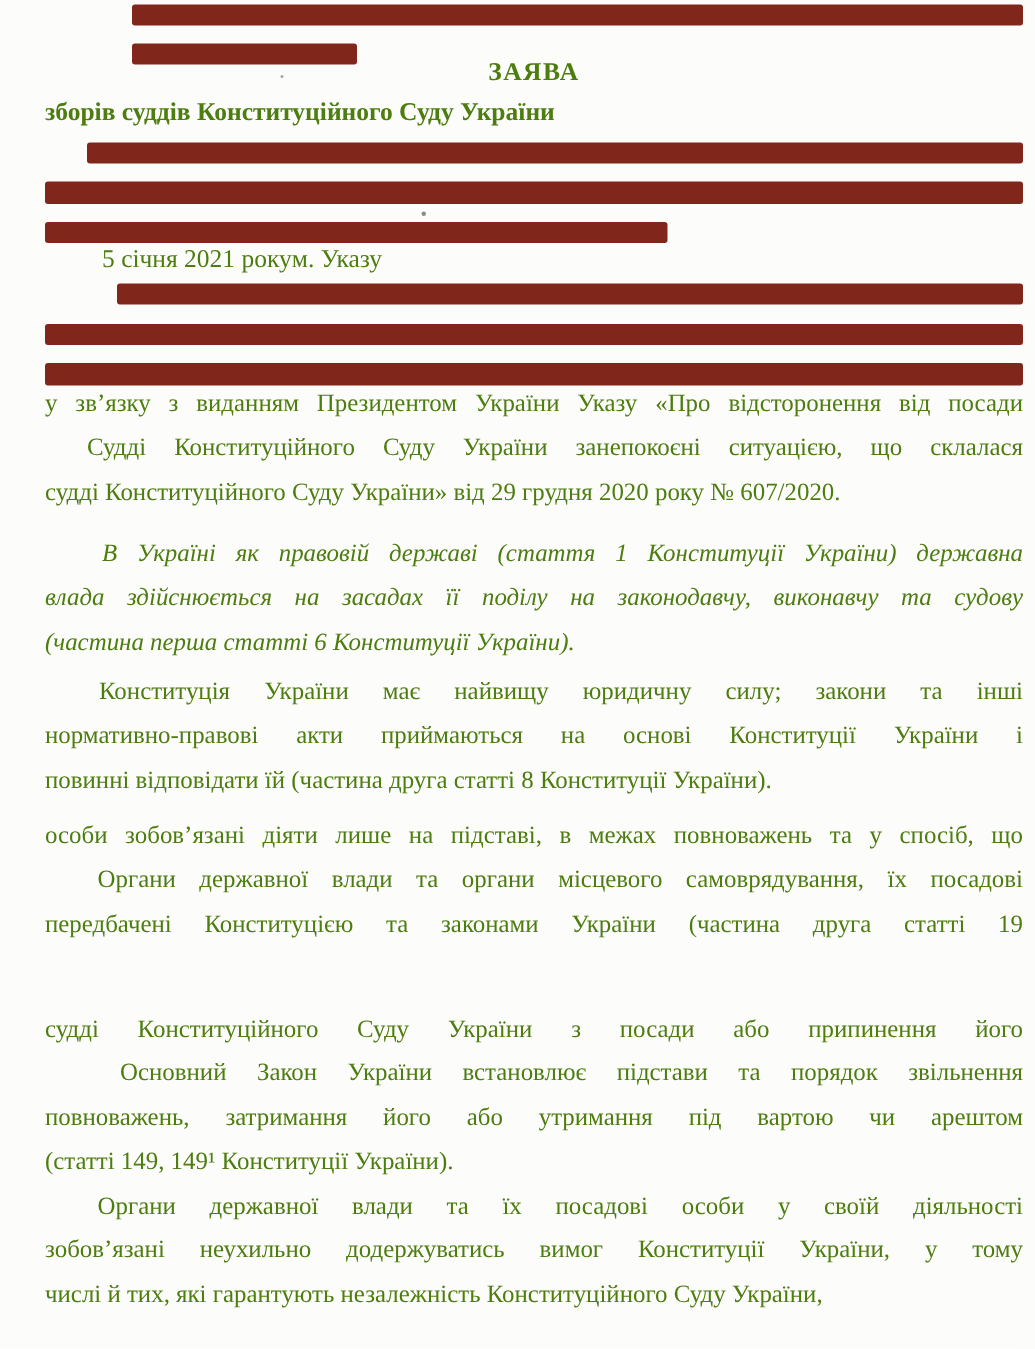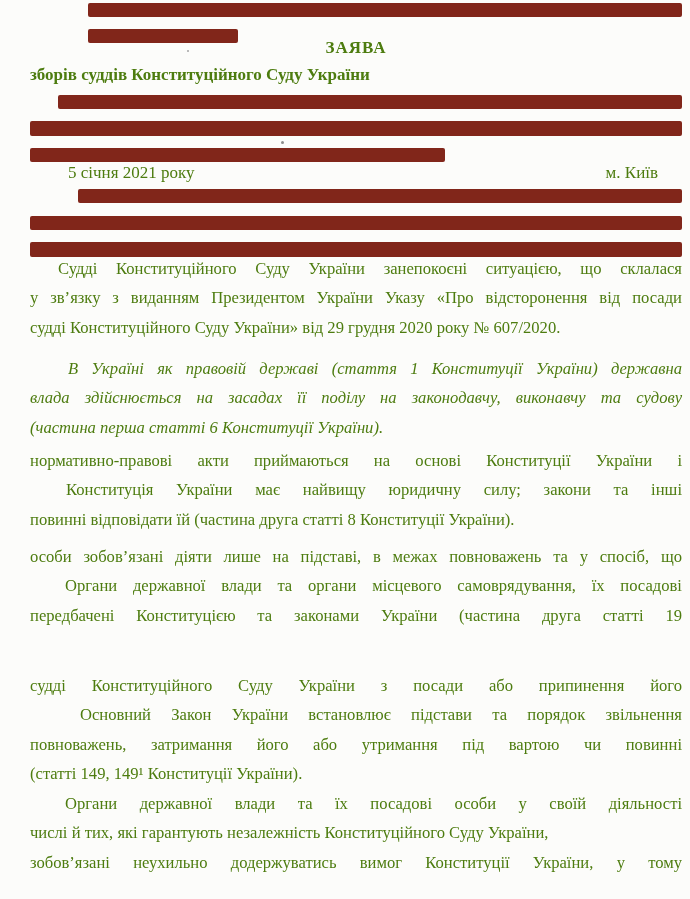--- a/index.html
+++ b/index.html
@@ -37,21 +37,20 @@
     font-size: 17px;
     font-weight: bold;
     line-height: 21px;
   }
   .dateline {
     position: absolute;
     left: 30px;
     width: 652px;
     top: 162px;
     display: flex;
-    justify-content: space-between;
     font-size: 17px;
     line-height: 21px;
   }
   .dateline .date-left { margin-left: 38px; }
   .dateline .place-right { margin-right: 24px; }
   .doc-body {
     position: absolute;
     left: 30px;
     top: 0;
     width: 652px;
@@ -105,53 +104,53 @@
       <div class="redaction" style="left: 30px; top: 216px; width: 652px; height: 14px; background: rgb(129, 38, 26);"></div>
       <div class="redaction" style="left: 30px; top: 242px; width: 652px; height: 15px; background: rgb(129, 38, 26);"></div>
     </div>
 
   <h1 class="doc-title">ЗАЯВА</h1>
 
   <h2 class="doc-subtitle">зборів суддів Конституційного Суду України</h2>
 
   <div class="dateline">
     <span class="date-left">5 січня 2021 року</span>
-    <span class="place-right">м. Київ</span>
+    <span class="place-right">м. Указу</span>
   </div>
 
   <div class="doc-body">
       <div class="para para-1">
+        <div class="line">у зв’язку з виданням Президентом України Указу «Про відсторонення від посади</div>
         <div class="line" style="text-indent: 28px;">Судді Конституційного Суду України занепокоєні ситуацією, що склалася</div>
-        <div class="line">у зв’язку з виданням Президентом України Указу «Про відсторонення від посади</div>
         <div class="line last">судді Конституційного Суду України» від 29 грудня 2020 року № 607/2020.</div>
       </div>
       <div class="para para-2">
         <div class="line" style="text-indent: 38px;">В Україні як правовій державі (стаття 1 Конституції України) державна</div>
         <div class="line">влада здійснюється на засадах її поділу на законодавчу, виконавчу та судову</div>
         <div class="line last">(частина перша статті 6 Конституції України).</div>
       </div>
       <div class="para para-3">
+        <div class="line" style="text-indent: 36px;">Конституція України має найвищу юридичну силу; закони та інші</div>
         <div class="line">нормативно-правові акти приймаються на основі Конституції України і</div>
-        <div class="line" style="text-indent: 36px;">Конституція України має найвищу юридичну силу; закони та інші</div>
         <div class="line last">повинні відповідати їй (частина друга статті 8 Конституції України).</div>
       </div>
       <div class="para para-4">
         <div class="line">особи зобов’язані діяти лише на підставі, в межах повноважень та у спосіб, що</div>
         <div class="line" style="text-indent: 35px;">Органи державної влади та органи місцевого самоврядування, їх посадові</div>
         <div class="line">передбачені Конституцією та законами України (частина друга статті 19</div>
       </div>
       <div class="para para-5">
         <div class="line">судді Конституційного Суду України з посади або припинення його</div>
         <div class="line" style="text-indent: 50px;">Основний Закон України встановлює підстави та порядок звільнення</div>
-        <div class="line">повноважень, затримання його або утримання під вартою чи повинні</div>
+        <div class="line">повноважень, затримання його або утримання під вартою чи арештом</div>
         <div class="line last">(статті 149, 149¹ Конституції України).</div>
       </div>
       <div class="para para-6">
         <div class="line" style="text-indent: 35px;">Органи державної влади та їх посадові особи у своїй діяльності</div>
+        <div class="line">зобов’язані неухильно додержуватись вимог Конституції України, у тому</div>
         <div class="line last">числі й тих, які гарантують незалежність Конституційного Суду України,</div>
-        <div class="line">зобов’язані неухильно додержуватись вимог Конституції України, у тому</div>
       </div>
     </div>
 
   <div class="speck speck-1"></div>
   <div class="speck speck-2"></div>
 
 </div>
 
 </body></html>

